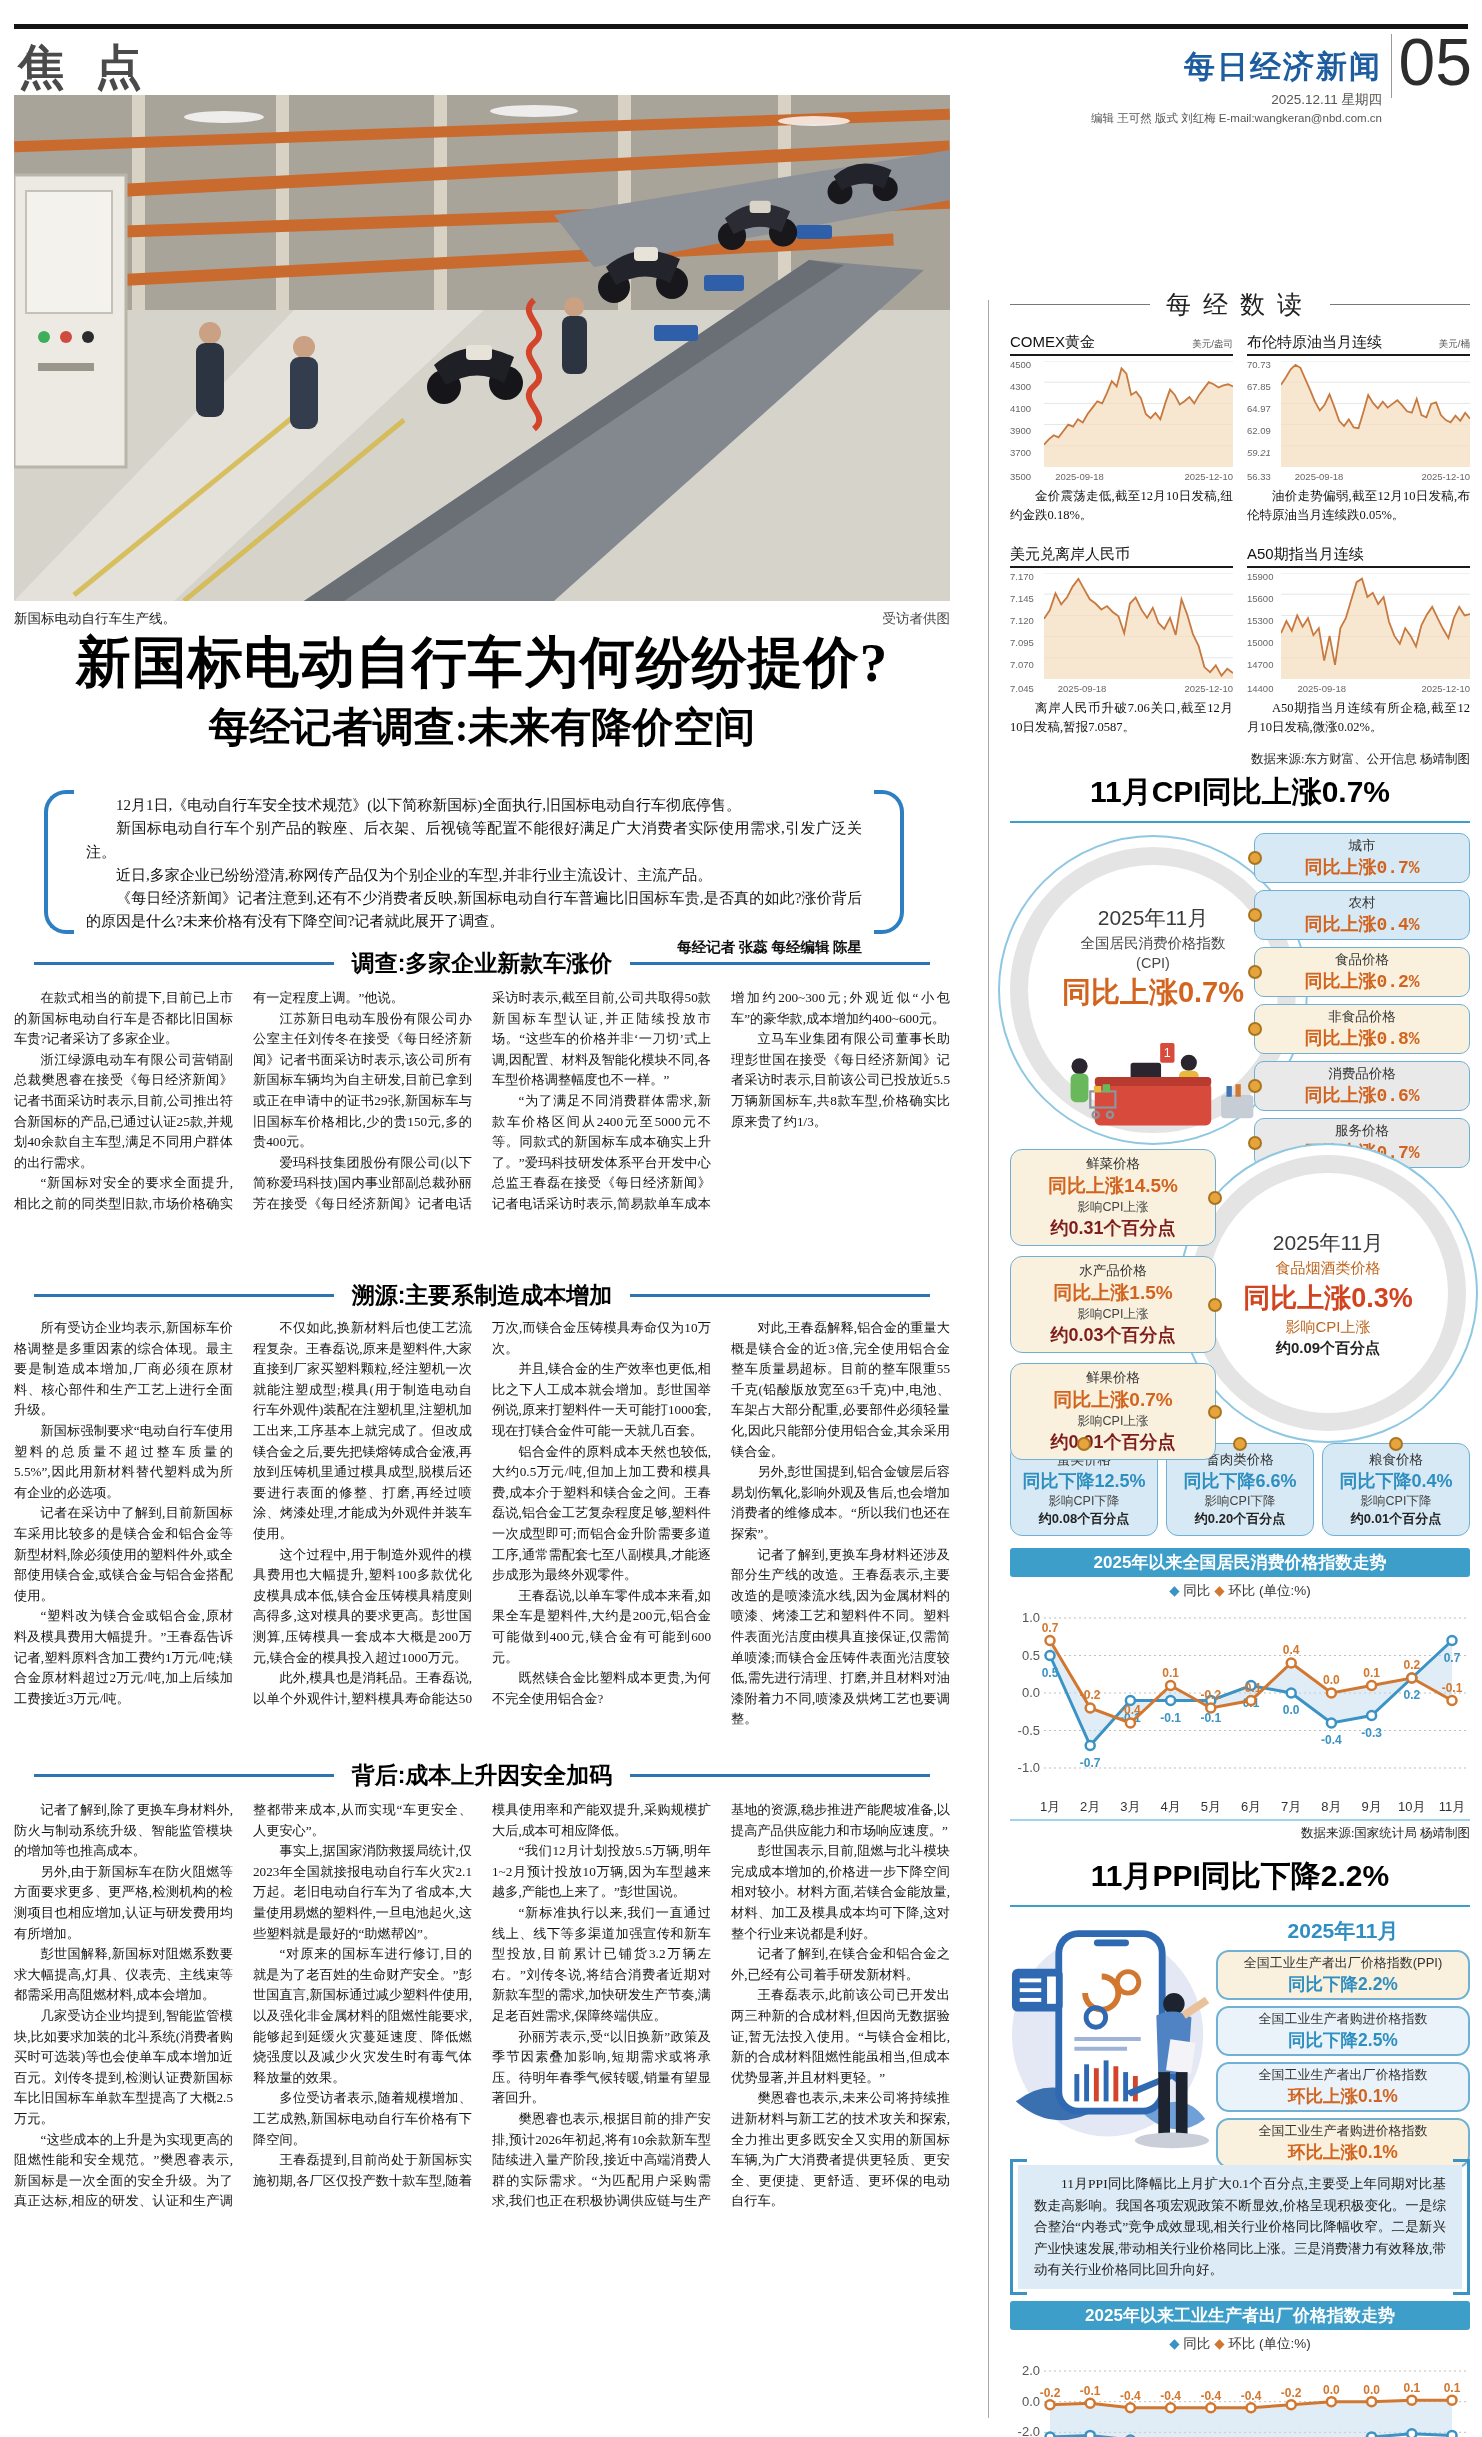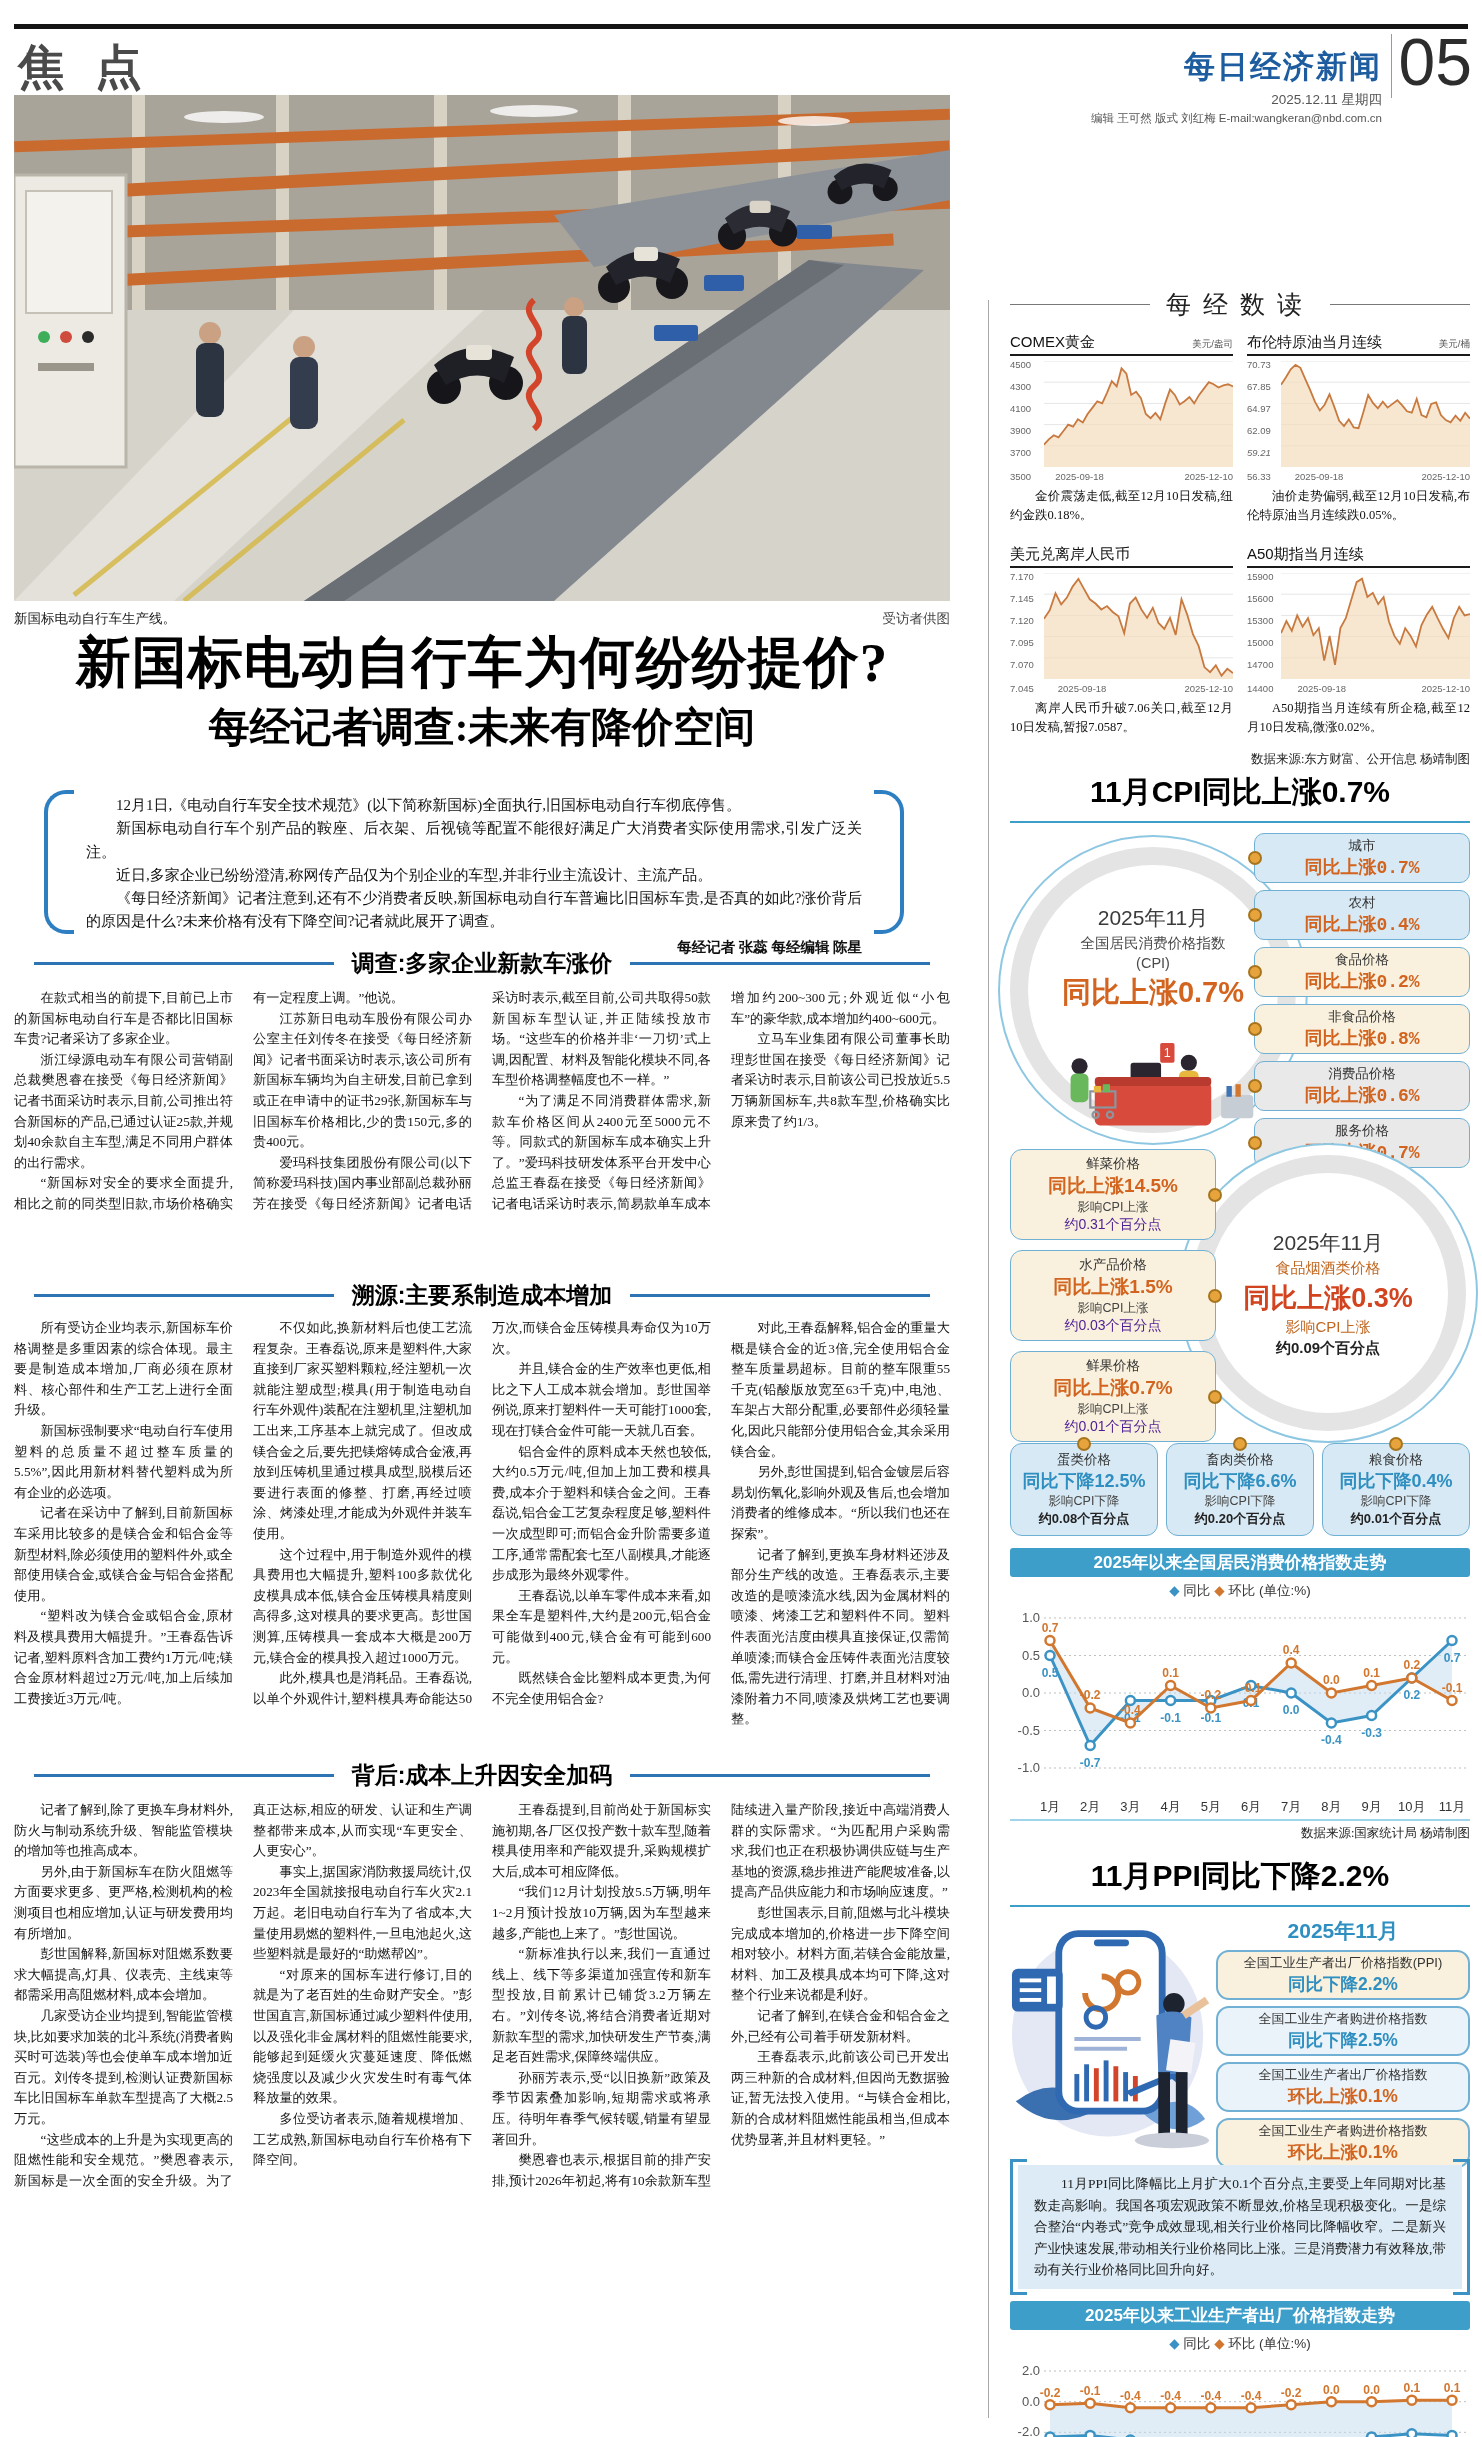--- a/index.html
+++ b/index.html
@@ -86,21 +86,21 @@
   .dot-r:after{content:'';position:absolute;right:-7px;top:50%;transform:translateY(-50%);width:10px;height:10px;
                border-radius:50%;background:#e7a43c;border:2px solid #a8751f;z-index:3;}
   .dot-t:before{content:'';position:absolute;top:-7px;left:50%;transform:translateX(-50%);width:10px;height:10px;
                 border-radius:50%;background:#e7a43c;border:2px solid #a8751f;z-index:3;}
   .cpi-p2{position:relative;height:288px;margin-top:4px;}
   .ibox{position:relative;width:196px;border:1px solid #6fb0d4;border-radius:12px;background:#f9f1dd;
         text-align:center;padding:5px 4px;margin-bottom:10px;z-index:2;}
   .ibox .lbl{font-size:13.5px;color:#333;}
   .ibox .val{font-size:19px;font-weight:bold;color:#d2641f;}
   .ibox .sub{font-size:12.5px;color:#444;}
-  .ibox .sub2{font-size:14px;font-weight:normal;color:#4c1d95;}
+  .ibox .sub2{font-size:18px;font-weight:bold;color:#7f1d1d;}
   #circle2{right:-8px;top:-6px;width:296px;height:296px;z-index:1;}
   #circle2 .c-l2{color:#c0661f;font-size:15px;}
   #circle2 .c-val{color:#d2431f;font-size:27px;}
   .cpi-row3{display:flex;gap:8px;margin-top:6px;}
   .rbox{position:relative;flex:1;background:#d7e9f4;border:1px solid #6fb0d4;border-radius:12px;text-align:center;padding:7px 2px;}
   .rbox .lbl{font-size:13.5px;color:#333;}
   .rbox .val{font-size:18px;font-weight:bold;color:#2f8fc0;}
   .rbox .sub{font-size:12.5px;color:#444;}
   .rbox .sub2{font-size:13px;font-weight:bold;color:#222;}
   .banner{background:#3d9ec9;color:#fff;font-weight:bold;font-size:17px;text-align:center;
@@ -297,20 +297,21 @@
       <p>“对原来的国标车进行修订,目的就是为了老百姓的生命财产安全。”彭世国直言,新国标通过减少塑料件使用,以及强化非金属材料的阻燃性能要求,能够起到延缓火灾蔓延速度、降低燃烧强度以及减少火灾发生时有毒气体释放量的效果。</p>
       <p>多位受访者表示,随着规模增加、工艺成熟,新国标电动自行车价格有下降空间。</p>
       <p>王春磊提到,目前尚处于新国标实施初期,各厂区仅投产数十款车型,随着模具使用率和产能双提升,采购规模扩大后,成本可相应降低。</p>
       <p>“我们12月计划投放5.5万辆,明年1~2月预计投放10万辆,因为车型越来越多,产能也上来了。”彭世国说。</p>
       <p>“新标准执行以来,我们一直通过线上、线下等多渠道加强宣传和新车型投放,目前累计已铺货3.2万辆左右。”刘传冬说,将结合消费者近期对新款车型的需求,加快研发生产节奏,满足老百姓需求,保障终端供应。</p>
       <p>孙丽芳表示,受“以旧换新”政策及季节因素叠加影响,短期需求或将承压。待明年春季气候转暖,销量有望显著回升。</p>
       <p>樊恩睿也表示,根据目前的排产安排,预计2026年初起,将有10余款新车型陆续进入量产阶段,接近中高端消费人群的实际需求。“为匹配用户采购需求,我们也正在积极协调供应链与生产基地的资源,稳步推进产能爬坡准备,以提高产品供应能力和市场响应速度。”</p>
       <p>彭世国表示,目前,阻燃与北斗模块完成成本增加的,价格进一步下降空间相对较小。材料方面,若镁合金能放量,材料、加工及模具成本均可下降,这对整个行业来说都是利好。</p>
       <p>记者了解到,在镁合金和铝合金之外,已经有公司着手研发新材料。</p>
       <p>王春磊表示,此前该公司已开发出两三种新的合成材料,但因尚无数据验证,暂无法投入使用。“与镁合金相比,新的合成材料阻燃性能虽相当,但成本优势显著,并且材料更轻。”</p>
+      <p>樊恩睿也表示,未来公司将持续推进新材料与新工艺的技术攻关和探索,全力推出更多既安全又实用的新国标车辆,为广大消费者提供更轻质、更安全、更便捷、更舒适、更环保的电动自行车。</p>
     </div>
 
   <div class="v-divider"></div>
 
   <div class="sb" id="sb-shuju">
     <div class="shuju-title">
       <div class="hline"></div>
       <div class="t">每经数读</div>
       <div class="hline"></div>
     </div>

